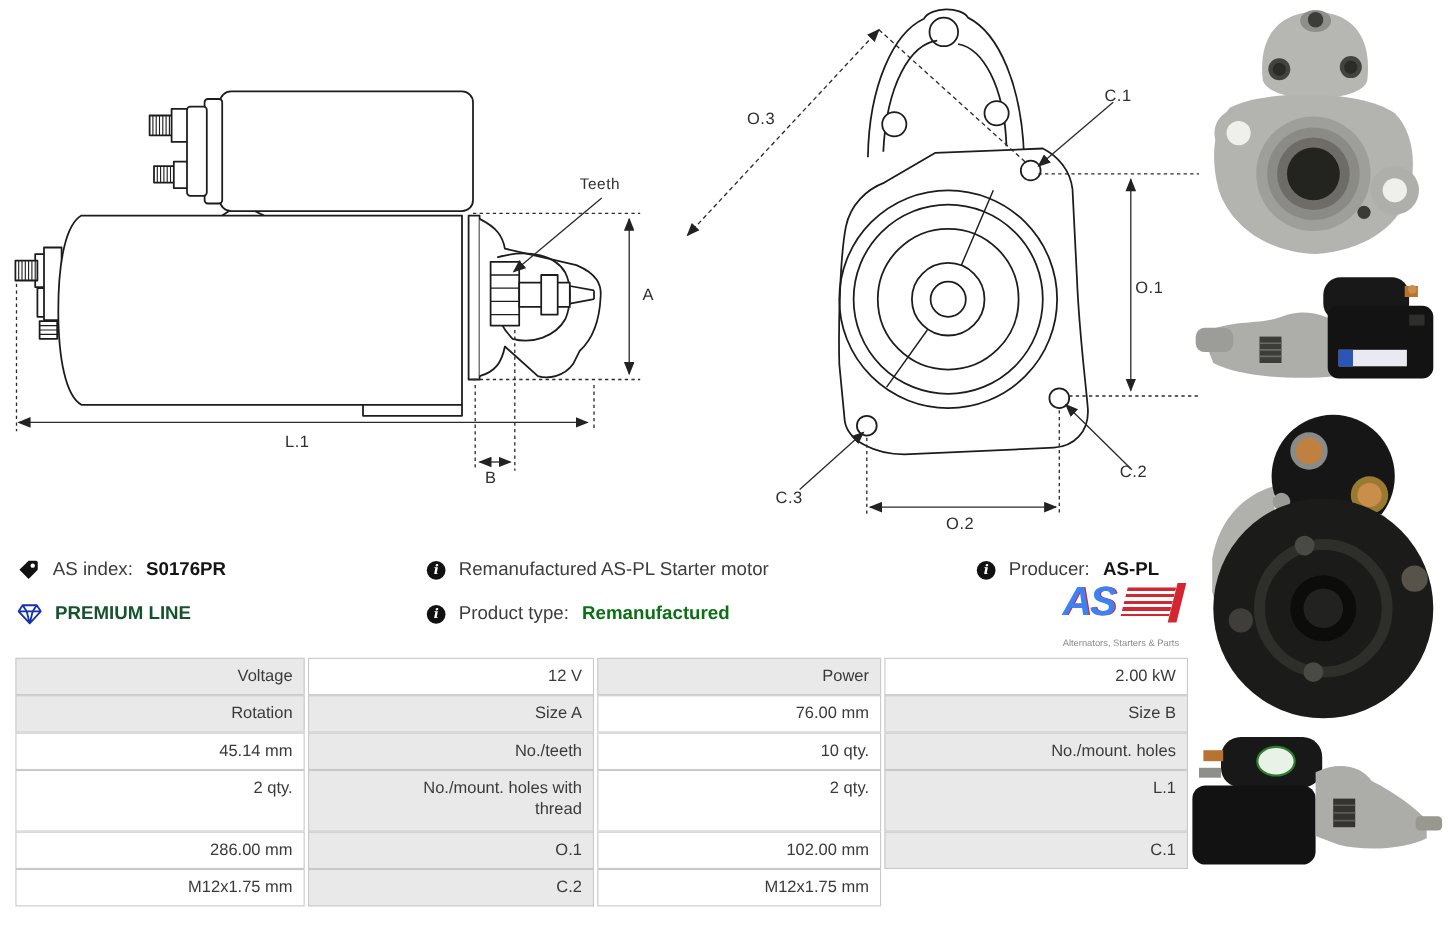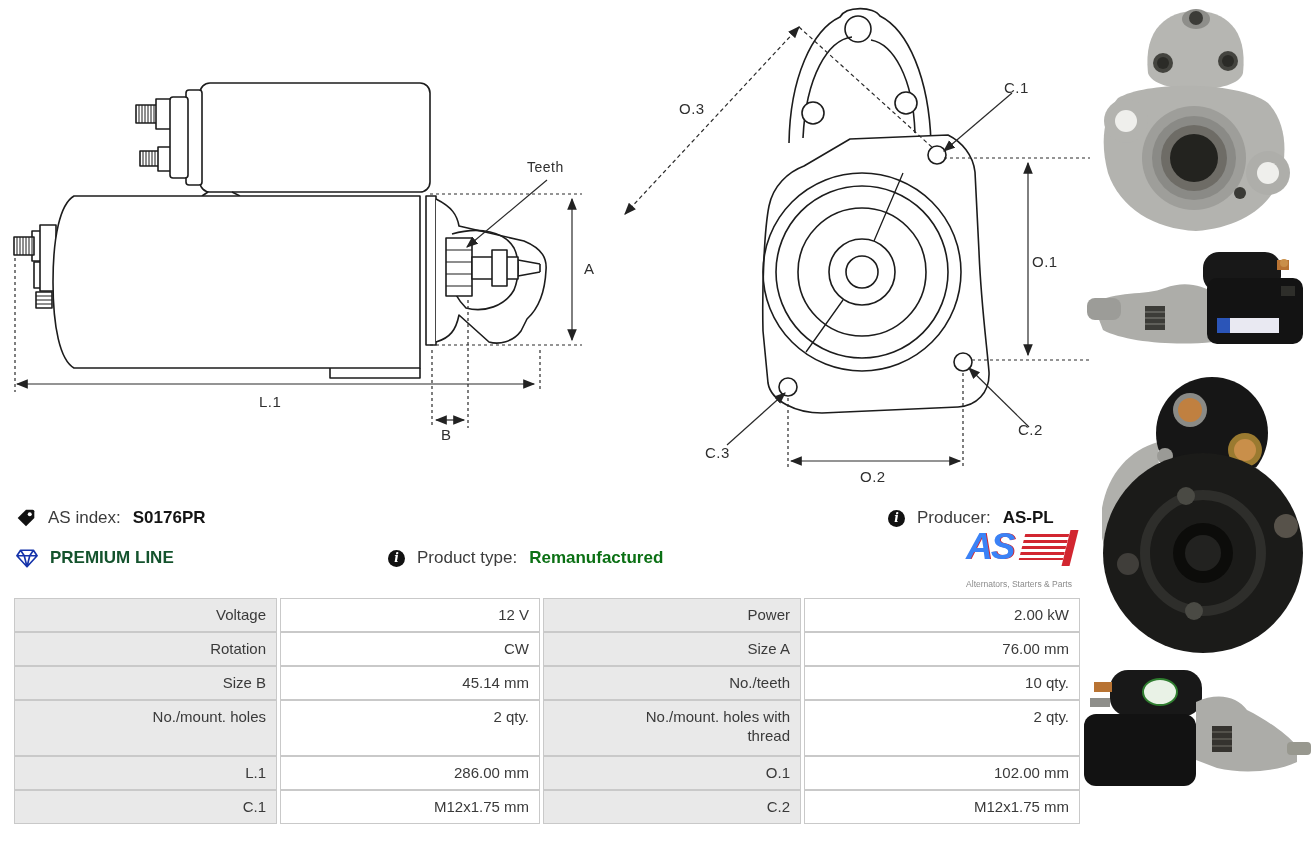--- a/index.html
+++ b/index.html
@@ -180,20 +180,24 @@
 
   <div class="info-item" style="left:16px;top:508px">
     <svg width="20" height="20" viewBox="0 0 24 24">
       <path d="M2 12 L12 2 H20 a2 2 0 0 1 2 2 V12 L12 22 Z" fill="#111"></path>
       <circle cx="16.5" cy="7.5" r="2.4" fill="#fff"></circle>
     </svg>
     <span>AS index:</span>
     <b>S0176PR</b>
   </div>
 
+  <div class="info-item" style="left:388px;top:508px">
+    <span class="info-ic"></span>
+    <span>Remanufactured AS-PL Starter motor</span>
+  </div>
 
   <div class="info-item" style="left:888px;top:508px">
     <span class="info-ic"></span>
     <span>Producer:</span>
     <b>AS-PL</b>
   </div>
 
   <div class="info-item" style="left:16px;top:548px">
     <svg width="22" height="19" viewBox="0 0 24 20">
       <path d="M5,1 H19 L23,7 L12,19 L1,7 Z M1,7 H23 M5,1 L9,7 L12,19 L15,7 L19,1" fill="none" stroke="#1533aa" stroke-width="1.8" stroke-linejoin="round"></path>
@@ -216,21 +220,20 @@
     <div class="tagline">Alternators, Starters &amp; Parts</div>
   </div>
 
   <div id="spec-table">
     <div class="cell lbl">Voltage</div>
     <div class="cell val">12 V</div>
     <div class="cell lbl">Power</div>
     <div class="cell val">2.00 kW</div>
 
     <div class="cell lbl">Rotation</div>
-    <div class="cell val">CW</div>
     <div class="cell lbl">Size A</div>
     <div class="cell val">76.00 mm</div>
 
     <div class="cell lbl">Size B</div>
     <div class="cell val">45.14 mm</div>
     <div class="cell lbl">No./teeth</div>
     <div class="cell val">10 qty.</div>
 
     <div class="cell lbl">No./mount. holes</div>
     <div class="cell val">2 qty.</div>

